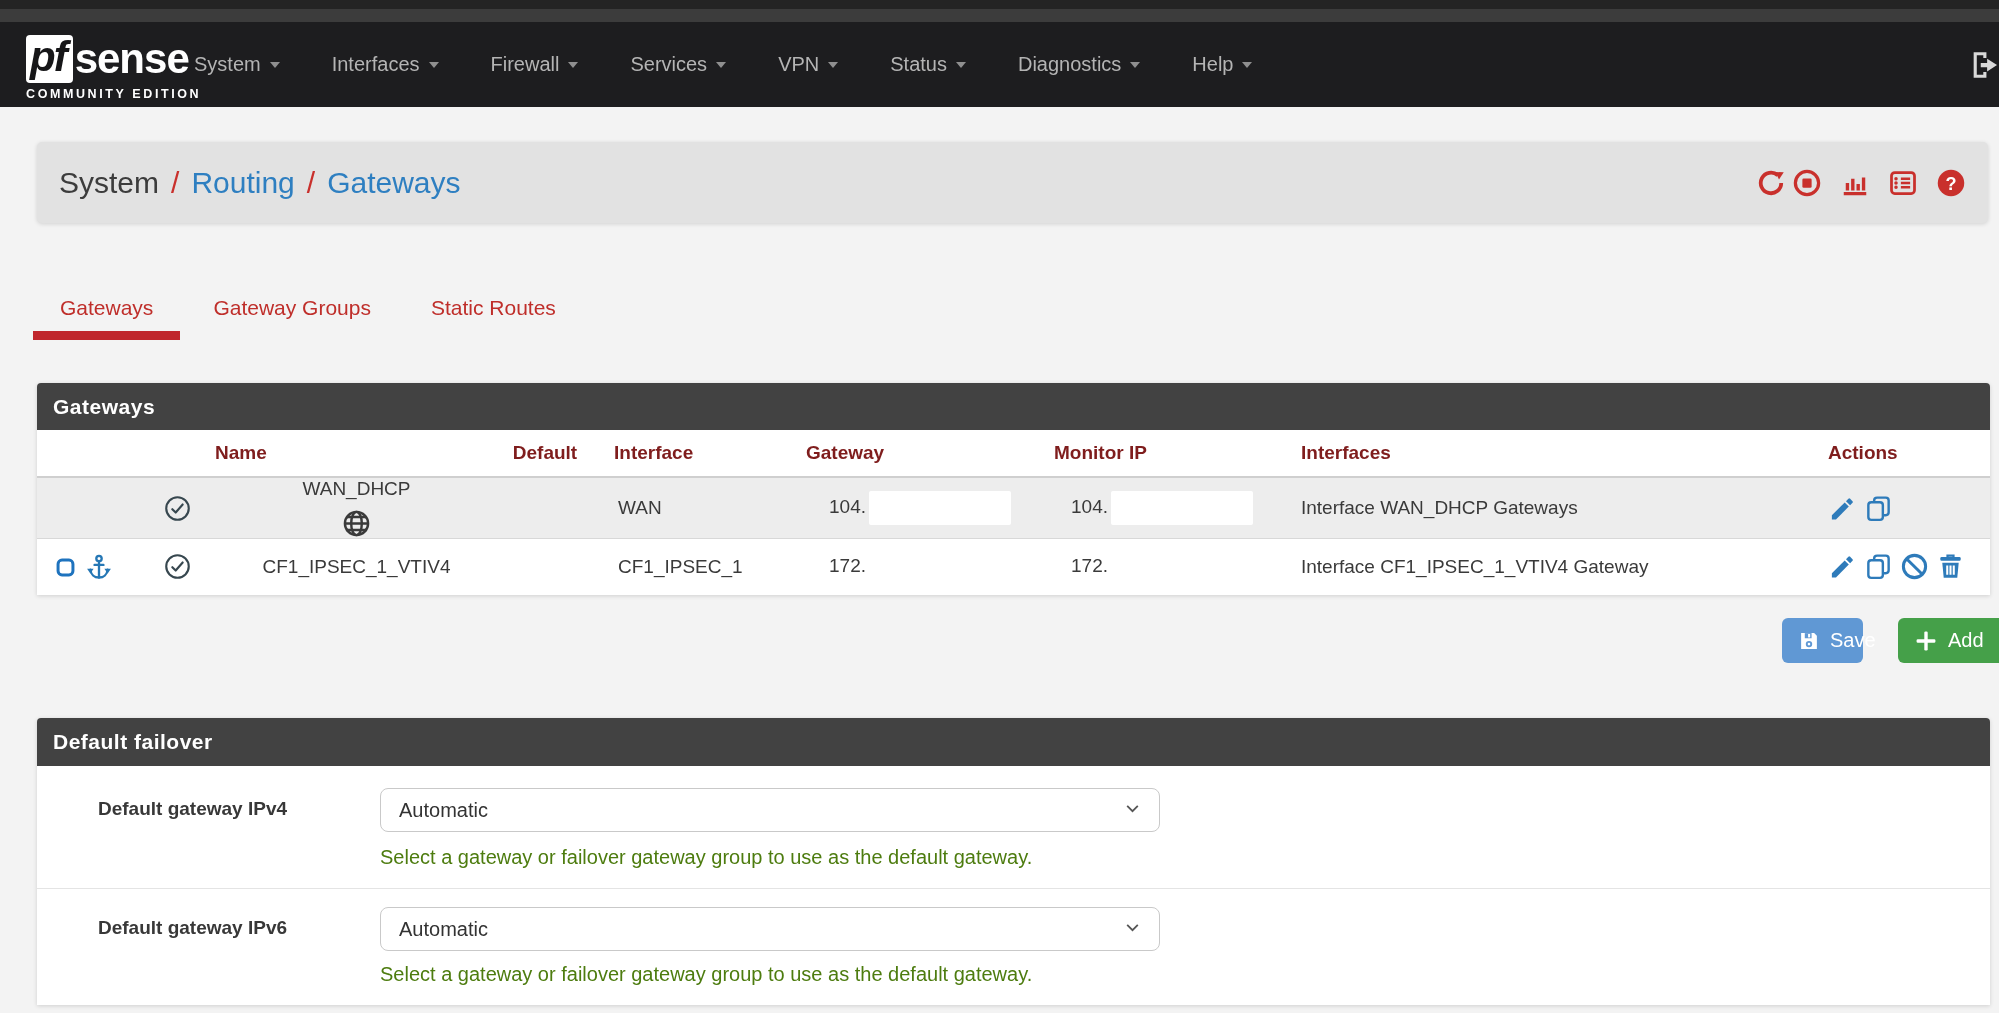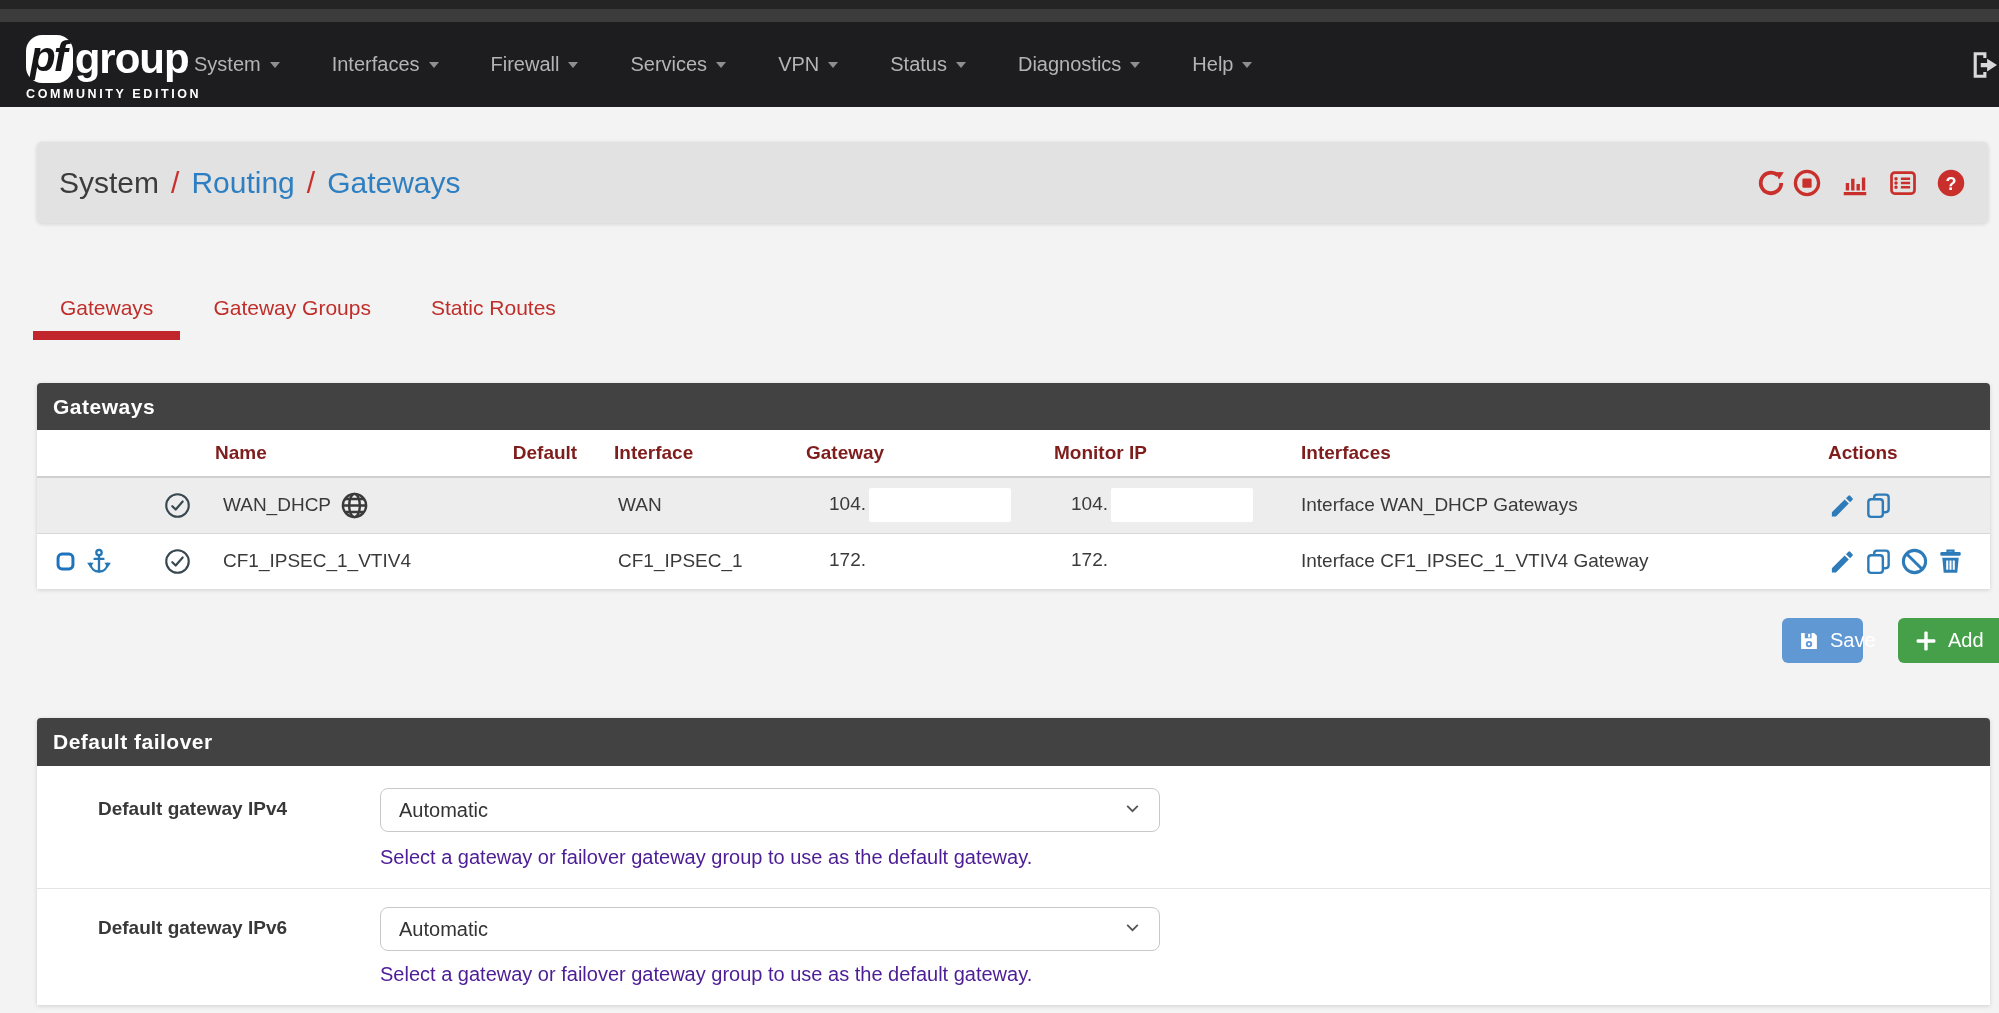--- a/index.html
+++ b/index.html
@@ -11,21 +11,21 @@
   }
   
   .strip-a { position:absolute; top:0; left:0; right:0; height:9px; background:#242424; }
   .strip-b { position:absolute; top:9px; left:0; right:0; height:13px; background:#3c3c3c; }
 
   
   .navbar { position:absolute; top:22px; left:0; right:0; height:85px; background:#1d1d1f; }
   .brand { position:absolute; left:26px; top:13px; cursor:pointer; }
   .brand-row { display:flex; align-items:center; }
   .pf-box {
-    background:#fff; color:#161618; border-radius:16px;
+    background:#fff; color:#161618; border-radius:4px;
     font-weight:bold; font-style:italic; font-size:42px;
     padding:1px 7px 5px 4px; line-height:1; letter-spacing:-2px;
   }
   .sense { color:#fff; font-weight:bold; font-size:42px; letter-spacing:-1px; margin-left:2px; }
   .edition { color:#fff; font-size:12.5px; font-weight:bold; letter-spacing:2.6px; margin-top:4px; }
   .nav-menu { position:absolute; left:168px; top:0; height:100%; display:flex; align-items:center; list-style:none; }
   .nav-item {
     padding:0 26px; font-size:20px; color:#b4b4b4; cursor:pointer;
     display:flex; align-items:center; white-space:nowrap;
   }
@@ -89,21 +89,21 @@
   .gw th.h-name{padding-left:10px} .gw th.h-default{text-align:center;padding-left:0}
   .gw th.h-interface{padding-left:14px} .gw th.h-gateway{padding-left:11px}
   .gw th.h-monitor{padding-left:14px} .gw th.h-desc{padding-left:16px} .gw th.h-actions{padding-left:18px}
   .gw td { height:56px; font-size:19px; color:#3a3a3a; padding-left:12px; }
   .gw tbody tr { border-top:1px solid #d8d8d8; }
   .gw tbody tr.odd { background:#ededed; }
   td.cell-rowicons { padding-left:18px; }
   .rowicons-wrap { display:flex; align-items:center; gap:9px; }
   td.cell-status { text-align:center; padding-left:0; }
   td.cell-name { padding-left:18px; }
-  .name-wrap { display:flex; align-items:center; gap:9px; }
+  .name-wrap { display:flex; align-items:center; gap:9px;flex-direction:column; }
   td.cell-interface { padding-left:18px; }
   td.cell-gateway { padding-left:34px; }
   td.cell-monitor { padding-left:31px; }
   td.cell-desc { padding-left:16px; }
   td.cell-actions { padding-left:18px; }
   .actions-wrap { display:flex; align-items:center; gap:7px; }
   .action-icon { width:29px; height:29px; cursor:pointer; }
   .redact {
     display:inline-block; width:142px; height:34px; background:#fff;
     vertical-align:middle; margin-left:3px; border-radius:2px;
@@ -128,34 +128,34 @@
   .form-group + .form-group .fg-label { top:28px; }
   .selectbox {
     position:absolute; left:343px; top:22px; width:780px; height:44px;
     background:#fff; border:1px solid #c9c9c9; border-radius:8px;
     display:flex; align-items:center; padding:0 18px; font-size:20px; color:#333;
     cursor:pointer;
     gap:22px;
   }
   .form-group + .form-group .selectbox { top:18px; }
   .chev { margin-left:auto; }
-  .fg-help { position:absolute; left:343px; top:80px; font-size:20px; color:#4c1d95; }
+  .fg-help { position:absolute; left:343px; top:80px; font-size:20px; color:#4d7c0f; }
   .form-group + .form-group .fg-help { top:74px; }
 </style>
 </head>
 <body>
 
 <div class="strip-a"></div>
 <div class="strip-b"></div>
 
 <div class="navbar">
   <div class="brand">
     <div class="brand-row">
       <span class="pf-box"><span>pf</span></span>
-      <span class="sense">group</span>
+      <span class="sense">sense</span>
     </div>
     <div class="edition">COMMUNITY EDITION</div>
   </div>
   <ul class="nav-menu">
     <li class="nav-item">
         <span>System</span>
         <span class="caret"></span>
       </li>
     <li class="nav-item">
         <span>Interfaces</span>

